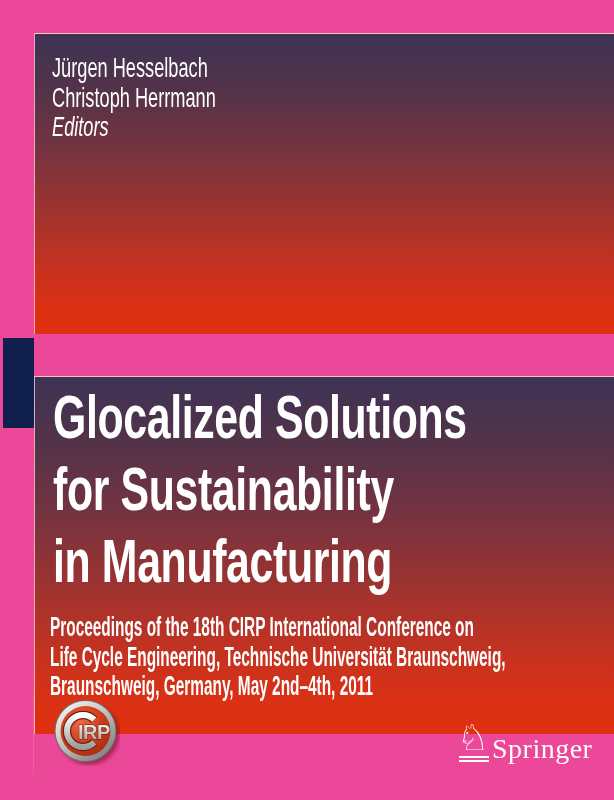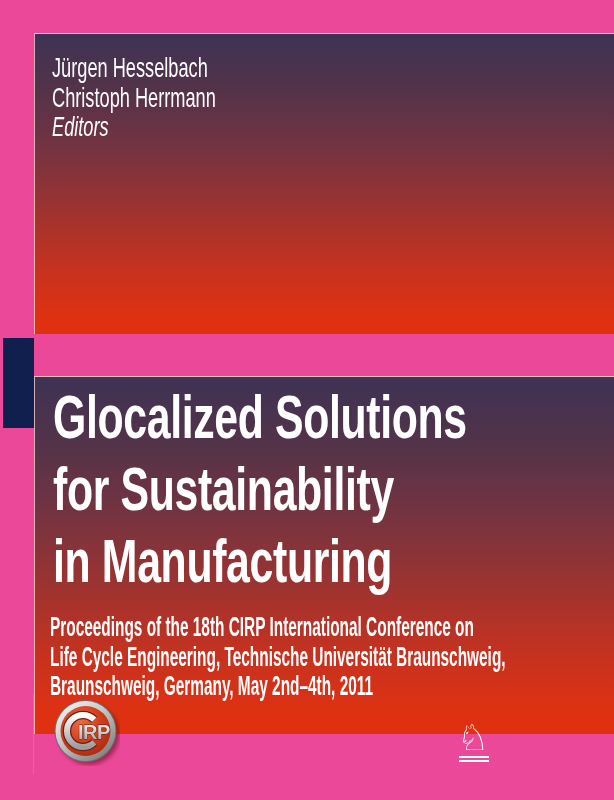--- a/index.html
+++ b/index.html
@@ -127,15 +127,16 @@
     <path d="M 42.3 21.7 A 16 16 0 1 0 42.3 44.3" fill="none" stroke="url(#letterGrad)" stroke-width="6"></path>
     <text x="26" y="41" font-family="Liberation Sans, sans-serif" font-weight="700" font-size="20" fill="url(#letterGrad)" stroke="#5d1f14" stroke-width="1" paint-order="stroke" letter-spacing="-0.5">IRP</text>
   </svg>
 
   <div class="springer">
     <span class="knight">♘</span>
     <span class="knight-base">
       <span class="bar1" style="display:block"></span>
       <span class="bar2" style="display:block"></span>
     </span>
+    <span class="springer-wordmark">Springer</span>
   </div>
 
 </div>
 
 </body></html>

